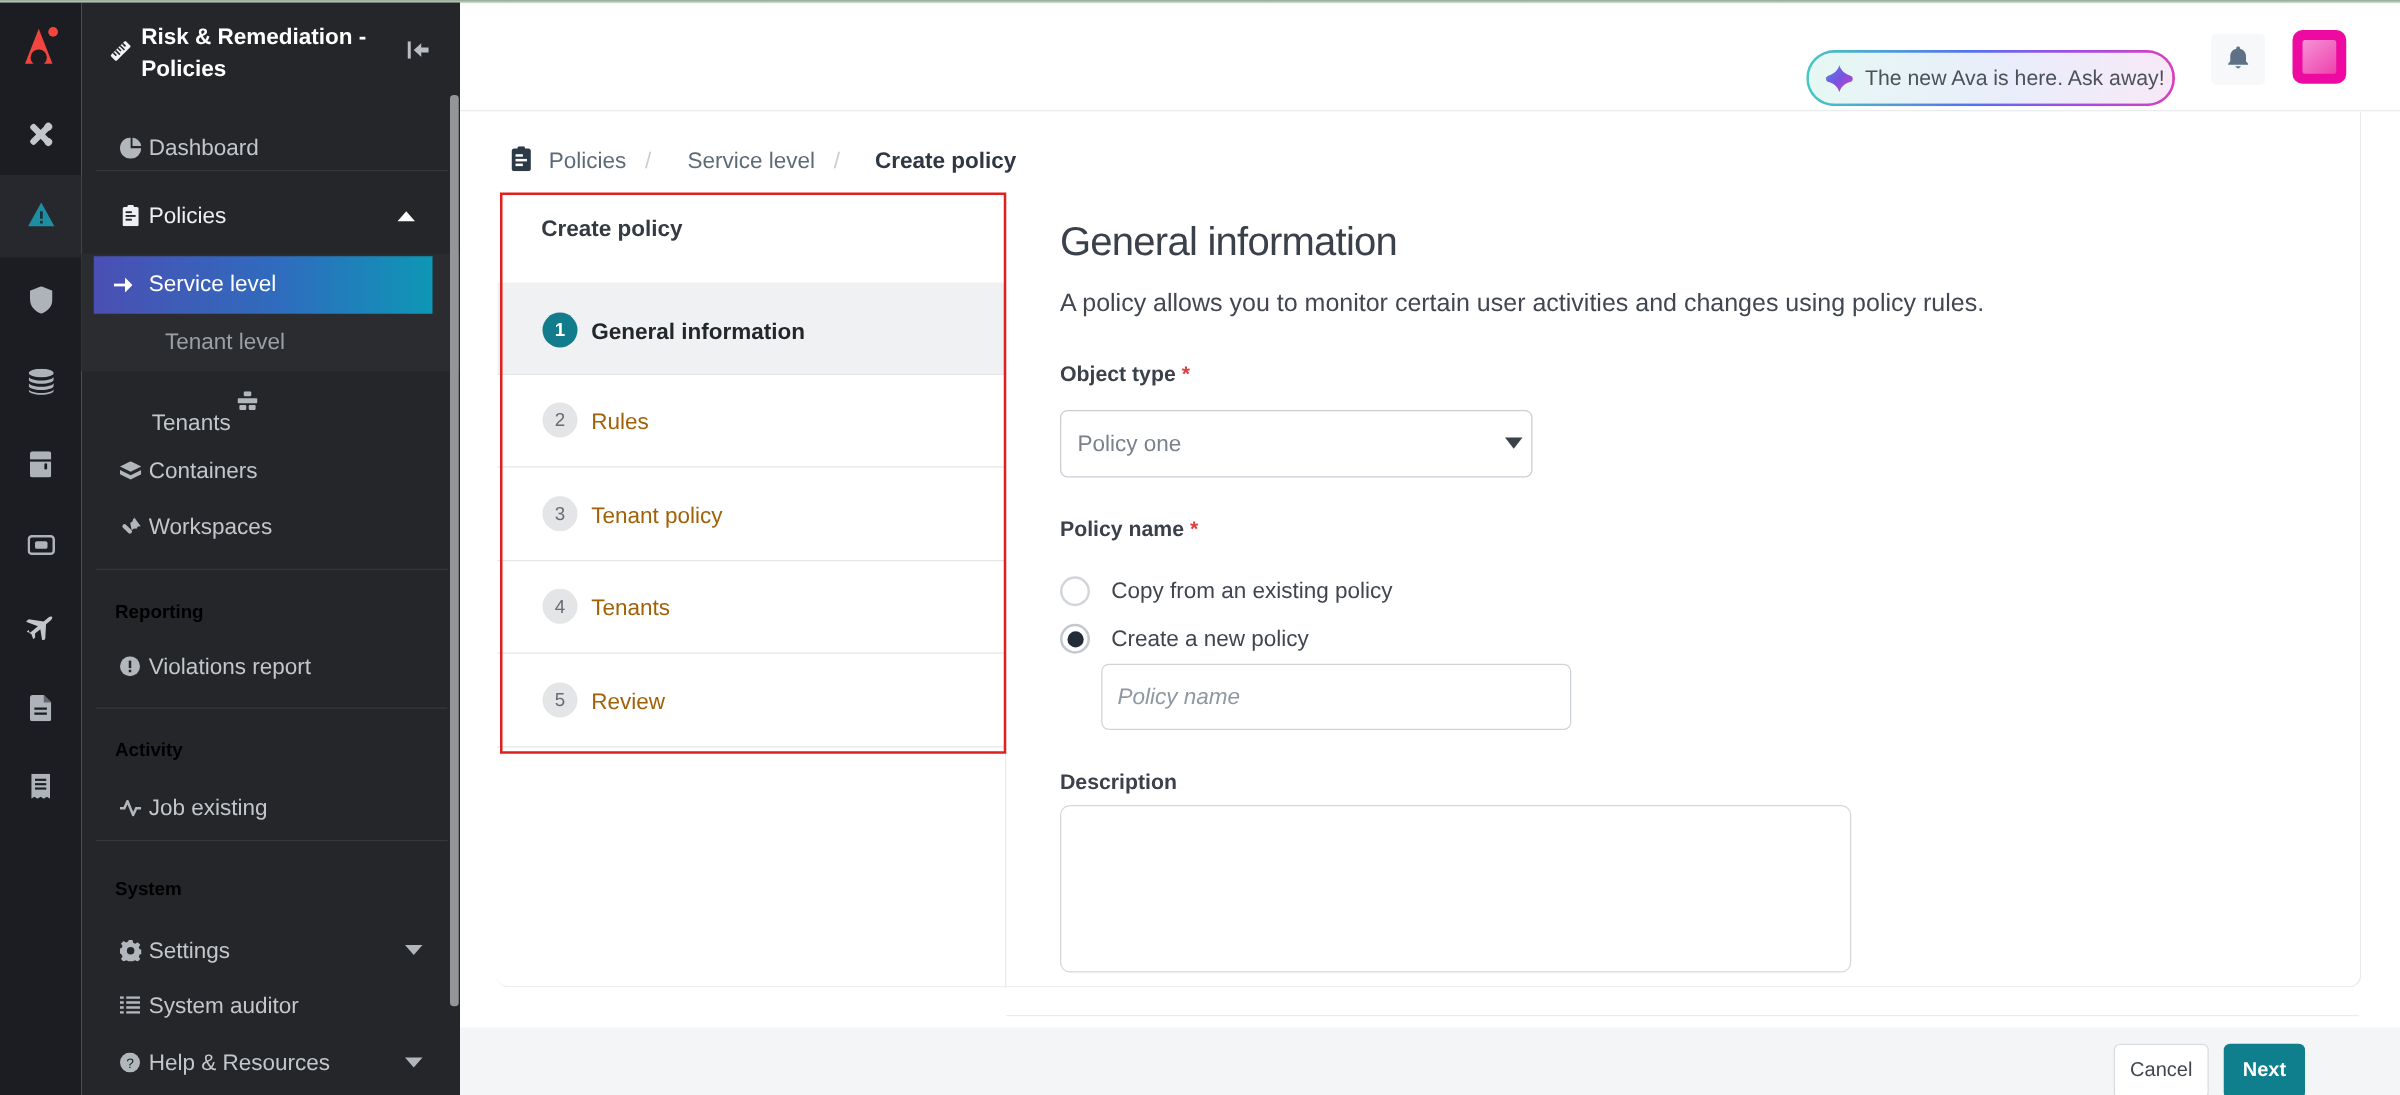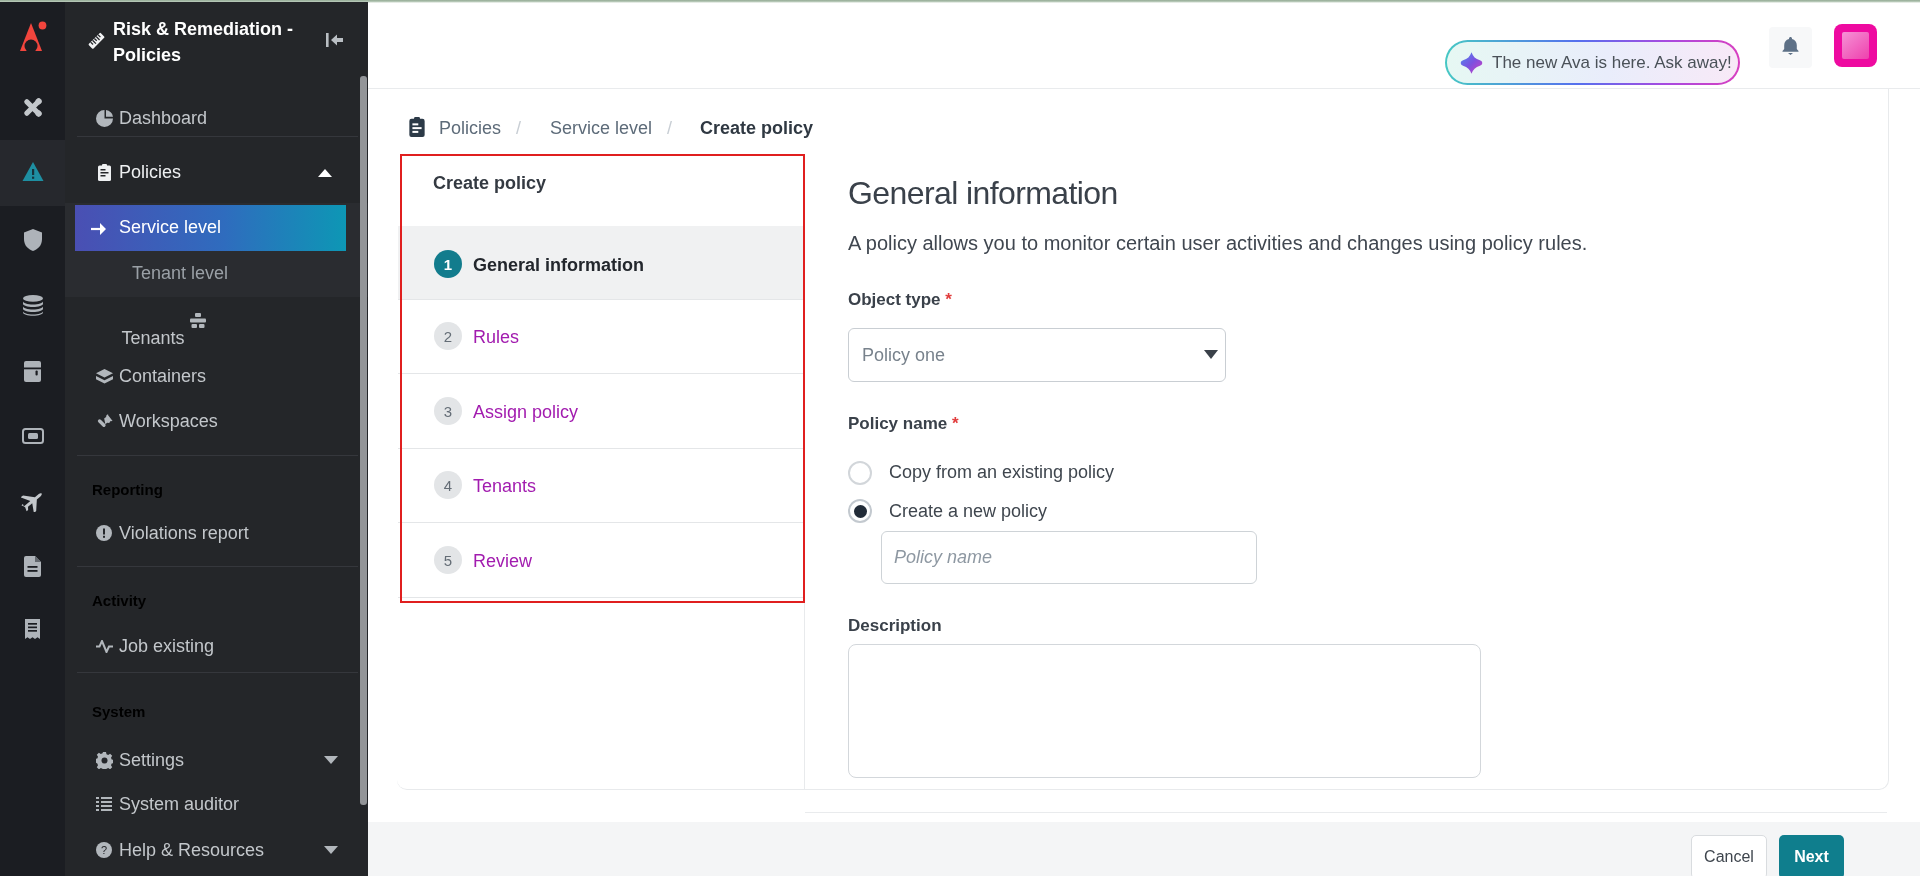--- a/index.html
+++ b/index.html
@@ -40,21 +40,21 @@
   .bc { position:absolute; top:118px; font-size:18px; color:#5d6b79; }
   
   #card { left:397px; top:89px; width:1492px; height:701px; border:1px solid #e8eaec; border-top:none;
     border-left:none; border-radius:0 0 10px 10px; }
   #step-rborder { left:804px; top:154px; width:1px; height:636px; background:#e8eaec; }
   .stepdiv { position:absolute; left:398px; width:406px; height:1px; background:#e4e6e8; }
   #step-active { left:398px; top:226px; width:406px; height:73px; background:#f0f1f2; }
   .stepcirc { position:absolute; left:434px; width:28px; height:28px; border-radius:50%;
     background:#e3e5e7; color:#646d76; font-size:15px; display:flex; align-items:center; justify-content:center; }
   .stepcirc.on { background:#127c8d; color:#fff; font-weight:bold; }
-  .steptx { position:absolute; left:473px; font-size:18px; color:#a21caf; }
+  .steptx { position:absolute; left:473px; font-size:18px; color:#a16207; }
   #redbox { left:400px; top:154px; width:405px; height:449px; border:2px solid #e01f1f; z-index:50; }
   
   .lbl { position:absolute; left:848px; font-size:17px; font-weight:bold; color:#3a414a; }
   .star { color:#e13c3c; font-weight:bold; }
   #selectbox { left:848px; top:328px; width:378px; height:54px; border:1px solid #c9ced3; border-radius:6px;
     display:flex; align-items:center; color:#78828c; font-size:18px; padding-left:13px; }
   #caret { left:1204px; top:350px; width:0; height:0; border-left:7px solid transparent;
     border-right:7px solid transparent; border-top:9px solid #3a4149; }
   .radio { position:absolute; left:848px; width:24px; height:24px; border-radius:50%; background:#fff; border:2px solid #d2d6da; }
   .radio.sel { border:2px solid #c3c9cf; display:flex; align-items:center; justify-content:center; }
@@ -345,21 +345,21 @@
 <div class="stepdiv" style="top:299px;"></div>
 <div class="stepdiv" style="top:373px;"></div>
 <div class="stepdiv" style="top:448px;"></div>
 <div class="stepdiv" style="top:522px;"></div>
 <div class="stepdiv" style="top:597px;"></div>
 <div class="stepcirc on" style="top:250px;">1</div>
 <div class="steptx" style="top:255px; font-weight:bold; color:#23272d;">General information</div>
 <div class="stepcirc" style="top:322px;">2</div>
 <div class="steptx" style="top:327px;">Rules</div>
 <div class="stepcirc" style="top:397px;">3</div>
-<div class="steptx" style="top:402px;">Assign policy</div>
+<div class="steptx" style="top:402px;">Tenant policy</div>
 <div class="stepcirc" style="top:471px;">4</div>
 <div class="steptx" style="top:476px;">Tenants</div>
 <div class="stepcirc" style="top:546px;">5</div>
 <div class="steptx" style="top:551px;">Review</div>
 <div class="abs" id="redbox"></div>
 
 <div class="abs" style="left:848px; top:175px; font-size:32px; letter-spacing:-0.6px; color:#3a414a;">General information</div>
 <div class="abs" style="left:848px; top:232px; font-size:20px; color:#404750;">A policy allows you to monitor certain user activities and changes using policy rules.</div>
 <div class="lbl" style="top:290px;">Object type <span class="star">*</span></div>
 <div class="abs" id="selectbox">Policy one</div>

